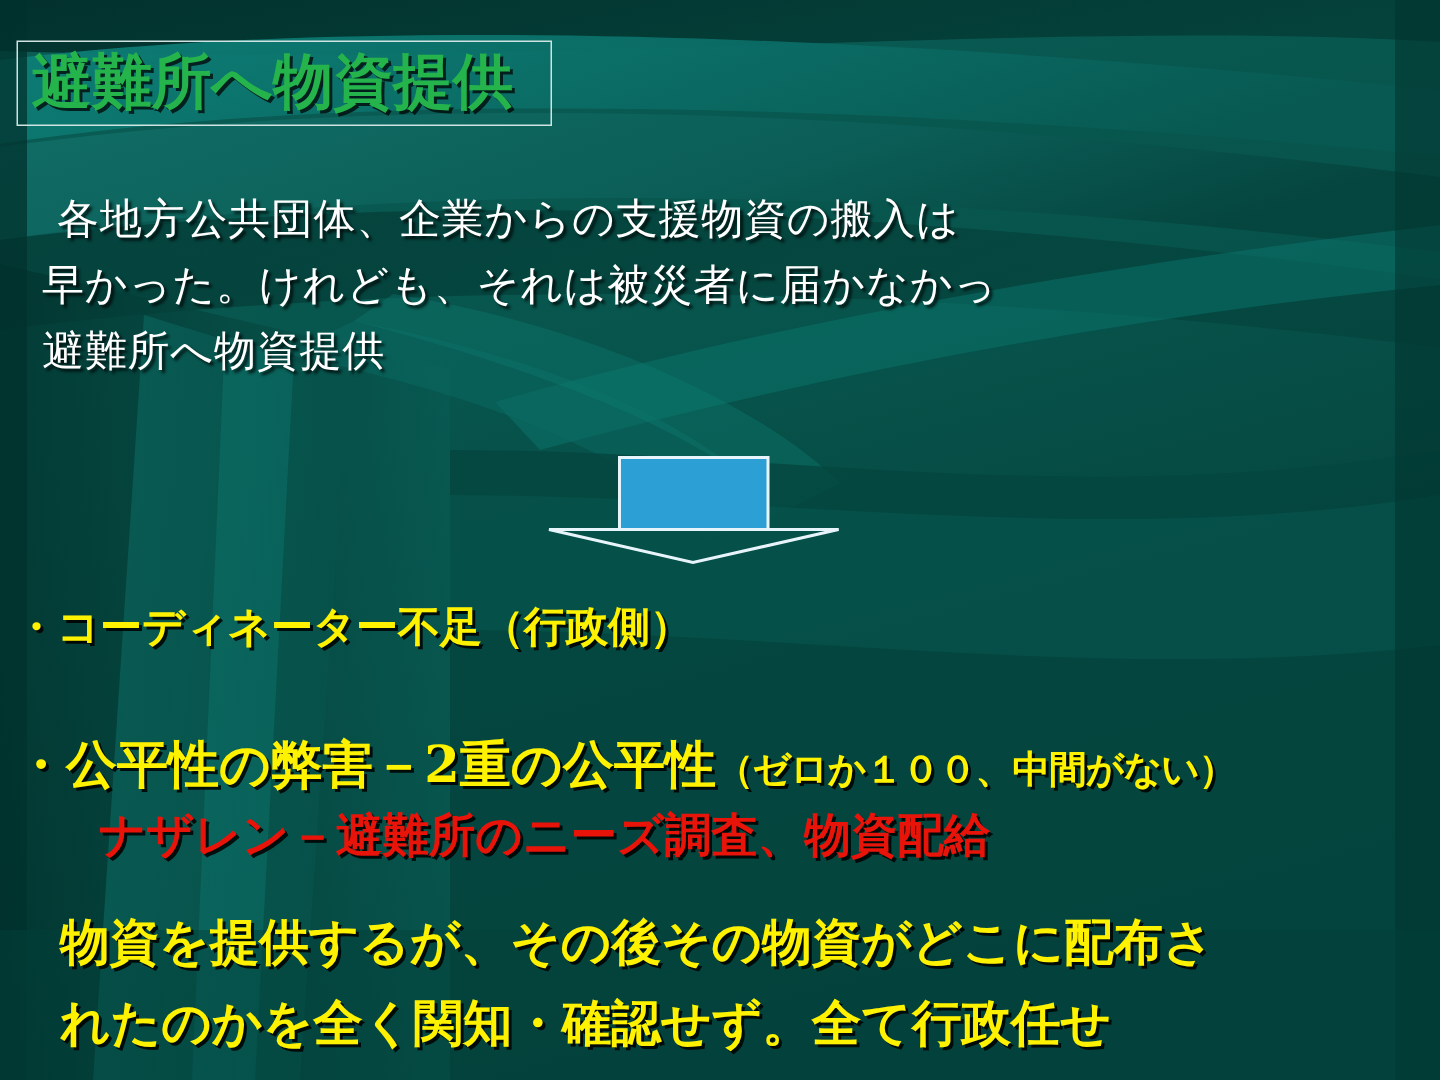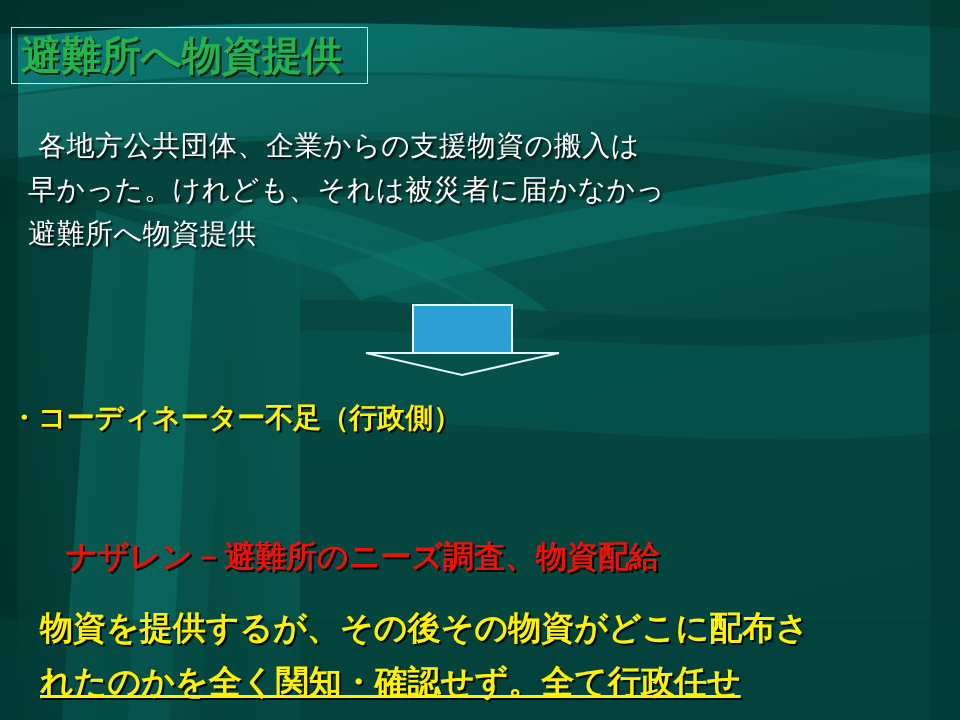--- a/index.html
+++ b/index.html
@@ -115,21 +115,20 @@
   }
   #bullet-3b {
     left: 40px;
     top: 606px;
     font-size: 33px;
   }
   #bullet-3c {
     left: 40px;
     top: 660px;
     font-size: 33px;
-    text-decoration: underline;
   }
 </style>
 </head>
 <body>
 
 <div id="slide">
 
   <svg id="bg" viewBox="0 0 960 720" preserveAspectRatio="none" aria-hidden="true">
     <defs>
       <linearGradient id="gBase" x1="0" y1="0" x2="0.35" y2="1">
@@ -208,20 +207,23 @@
 
     <path d="M6,50 L199,50 L102,72 Z" fill="none" stroke="#e8f4fb" stroke-width="2"></path>
 
     <path d="M6,50 L199,50" stroke="#e8f4fb" stroke-width="2"></path>
   </svg>
 
   <div class="bullet-line" id="bullet-1">
     <span>・</span><span>コーディネーター不足（行政側）</span>
   </div>
 
+  <div class="bullet-line" id="bullet-2">
+    <span>・</span><span>公平性の弊害－2重の公平性</span><span class="sub">（ゼロか１００、中間がない）</span>
+  </div>
 
   <div class="bullet-line" id="sub-red">ナザレン－避難所のニーズ調査、物資配給</div>
 
 
   <div class="bullet-line" id="bullet-3b">物資を提供するが、その後その物資がどこに配布さ</div>
   <div class="bullet-line" id="bullet-3c">れたのかを全く関知・確認せず。全て行政任せ</div>
 
 </div>
 
 </body></html>

